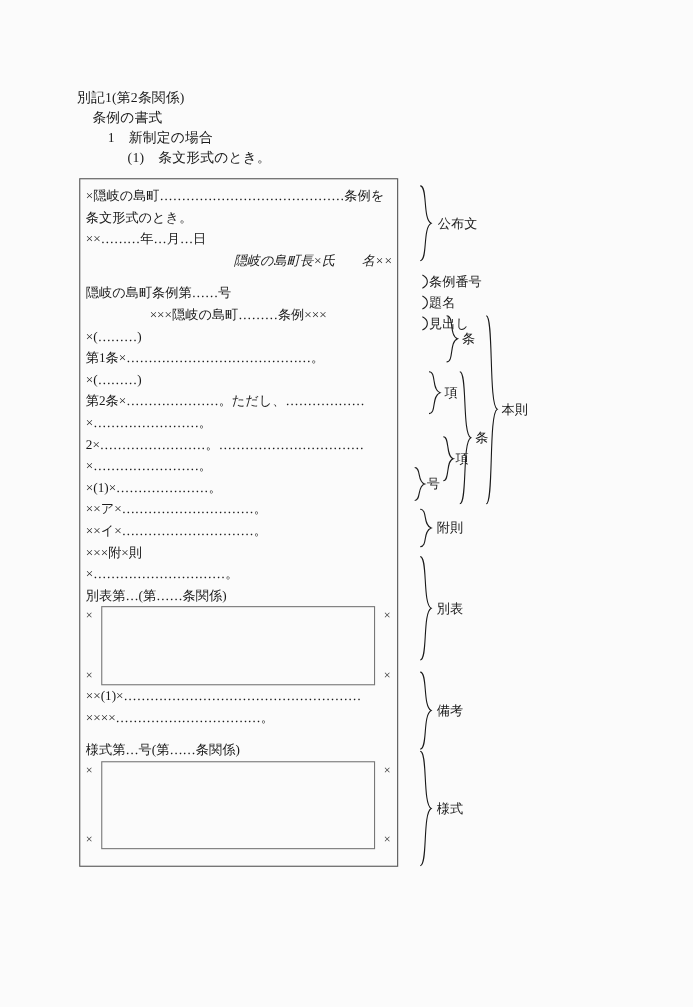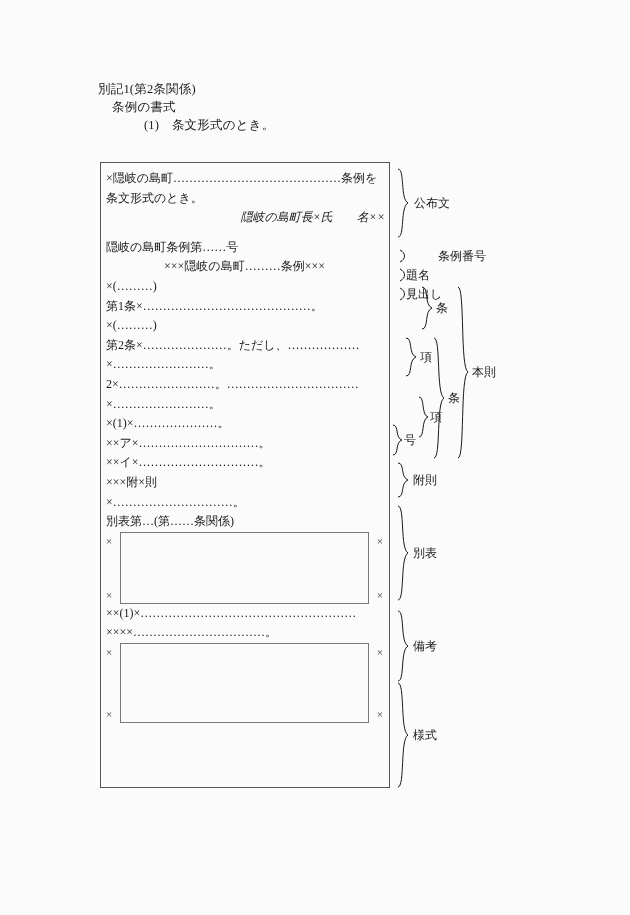--- a/index.html
+++ b/index.html
@@ -12,21 +12,20 @@
     background: #fbfbfb;
     font-family: "Liberation Serif", "DejaVu Serif", serif;
     color: #1a1a1a;
     position: relative;
     overflow: hidden;
   }
 
   .page {
     position: absolute;
     inset: 0;
-    margin-left: 28px;
   }
 
   
   .heading {
     position: absolute;
     left: 70px;
     top: 80px;
     width: 420px;
   }
   .h-line {
@@ -103,21 +102,21 @@
     flex: 1;
     border: 1px solid #777;
     box-sizing: border-box;
   }
   .table-box { height: 72px; }
   .form-box  { height: 80px; }
 
   
   .annots {
     position: absolute;
-    left: 4px; top: 0;
+    left: 16px; top: 0;
     width: 543px; height: 915px;
     pointer-events: none;
   }
   .brace {
     position: absolute;
     font-size: 12px;
     color: #1a1a1a;
   }
   .brace .glyph {
     position: absolute;
@@ -136,28 +135,30 @@
   svg { display: block; }
 </style>
 </head>
 <body>
 
 <div class="page">
 
   <div class="heading">
     <div class="h-line h-l1">別記1(第2条関係)</div>
     <div class="h-line h-l2">条例の書式</div>
+    <div class="h-line h-l3">1　新制定の場合</div>
     <div class="h-line h-l4">(1)　条文形式のとき。</div>
   </div>
 
   <div class="mainbox">
 
     <div style="height:6px"></div>
     <div class="body-line">×隠岐の島町……………………………………条例を</div>
     <div class="body-line">条文形式のとき。</div>
+    <div class="body-line">××………年…月…日</div>
     <div class="sig">隠岐の島町長×氏　　名××</div>
 
     <div class="body-line gap-before">隠岐の島町条例第……号</div>
     <div class="body-line line-right">
       <span>×××隠岐の島町………条例</span>
       <span>×××</span>
     </div>
     <div class="body-line">×(………)</div>
 
     <div class="body-line">第1条×……………………………………。</div>
@@ -185,20 +186,21 @@
         <div class="xcol" style="text-align:right">
           <span>×</span>
           <span>×</span>
         </div>
       </div>
     </div>
 
     <div class="body-line">××(1)×………………………………………………</div>
     <div class="body-line">××××……………………………。</div>
 
+    <div class="body-line gap-before">様式第…号(第……条関係)</div>
     <div class="boxrow">
       <div class="inner-box-wrap">
         <div class="xcol">
           <span>×</span>
           <span>×</span>
         </div>
         <div class="inner-box form-box"></div>
         <div class="xcol" style="text-align:right">
           <span>×</span>
           <span>×</span>
@@ -214,21 +216,21 @@
       <svg class="glyph" width="14" height="70" viewBox="0 0 14 70">
         <path d="M2 1 C9 1 4 31 12 35 C4 39 9 69 2 69" fill="none" stroke="#1a1a1a" stroke-width="1"></path>
       </svg>
       <span class="lbl" style="left:18px; top:29px;">公布文</span>
     </div>
 
     <div class="brace" style="left:364px; top:249px;">
       <svg class="glyph" width="10" height="14" viewBox="0 0 10 14">
         <path d="M2 1 C8 4 8 10 2 13" fill="none" stroke="#1a1a1a" stroke-width="1"></path>
       </svg>
-      <span class="lbl" style="left:10px; top:1px;padding-left:32px;">条例番号</span>
+      <span class="lbl" style="left:10px; top:1px;">条例番号</span>
     </div>
 
     <div class="brace" style="left:364px; top:268px;">
       <svg class="glyph" width="10" height="14" viewBox="0 0 10 14">
         <path d="M2 1 C8 4 8 10 2 13" fill="none" stroke="#1a1a1a" stroke-width="1"></path>
       </svg>
       <span class="lbl" style="left:10px; top:1px;">題名</span>
     </div>
 
     <div class="brace" style="left:364px; top:287px;">

